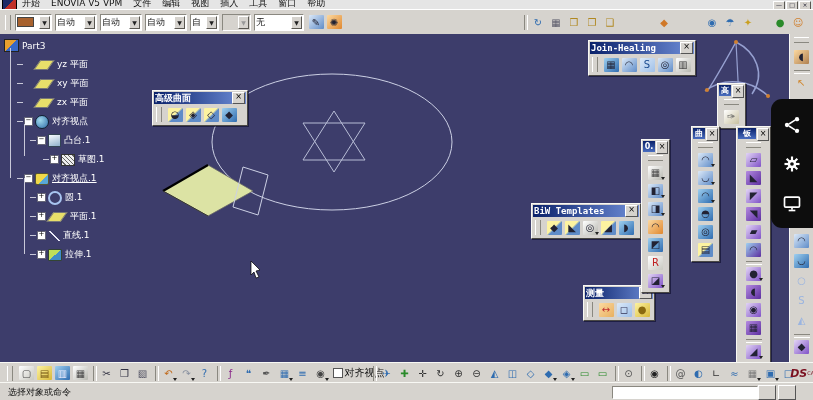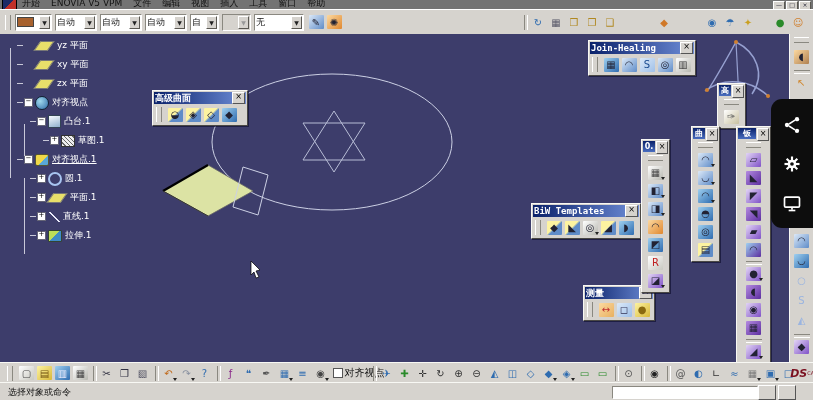--- a/index.html
+++ b/index.html
@@ -1,20 +1,20 @@
 <!DOCTYPE html>
 <html><head>
 <meta charset="utf-8">
 <style>
   html,body{margin:0;padding:0;background:#fff}
   .win{position:relative;width:813px;height:400px;background:#d6d3ce;overflow:hidden;
        font-family:"DejaVu Sans","Liberation Sans",sans-serif;font-size:9px;color:#111;
        outline:1px solid #888}
   
-  .menubar{position:absolute;left:0;top:0;right:0;height:9px;background:#737373;overflow:hidden;
+  .menubar{position:absolute;left:0;top:0;right:0;height:9px;background:#e5e5e5;overflow:hidden;
            border-bottom:1px solid #f2f1ee;display:flex;align-items:flex-start}
   .menurow{display:flex;align-items:center;margin-top:-4px}
   .applogo{width:13px;height:12px;margin:0 5px 0 2px;border:1px solid #000;
            background:linear-gradient(135deg,#1c2a66 55%,#c03028 55%)}
   .menu-item{margin-right:11px;white-space:nowrap;font-size:9px}
   .wctrls{position:absolute;right:2px;top:1px;display:flex;gap:1px}
   .wbtn{width:10px;height:7px;background:#d6d3ce;border:1px solid;border-color:#fff #5a5852 #5a5852 #fff;
         font-size:6px;line-height:5px;text-align:center;color:#000}
   
   .fmtbar{position:absolute;left:0;top:9px;right:0;height:24px;background:#d6d3ce;
@@ -259,20 +259,25 @@
 
     <polygon points="251,261 251,275 254,272 256,278 259,277 256,271 260,270" fill="#fff" stroke="#000" stroke-width="0.7"></polygon>
   </svg>
 
   <div class="tree">
     <div class="tline" style="left:8px;top:12px;height:130px"></div>
     <div class="tline" style="left:22px;top:88px;height:32px"></div>
     <div class="tline" style="left:22px;top:142px;height:76px"></div>
     <div>
 
+    <div class="trow" style="padding-left: 2px;">
+
+          <span class="ti ti-part"></span>
+          <span class="tlab">Part3</span>
+        </div>
         <div class="trow" style="padding-left: 15px;">
           <span class="tick"></span>
           <span class="exp"></span>
           <span class="ti ti-plane"></span>
           <span class="tlab">yz 平面</span>
         </div>
         <div class="trow" style="padding-left: 15px;">
           <span class="tick"></span>
           <span class="exp"></span>
           <span class="ti ti-plane"></span>

